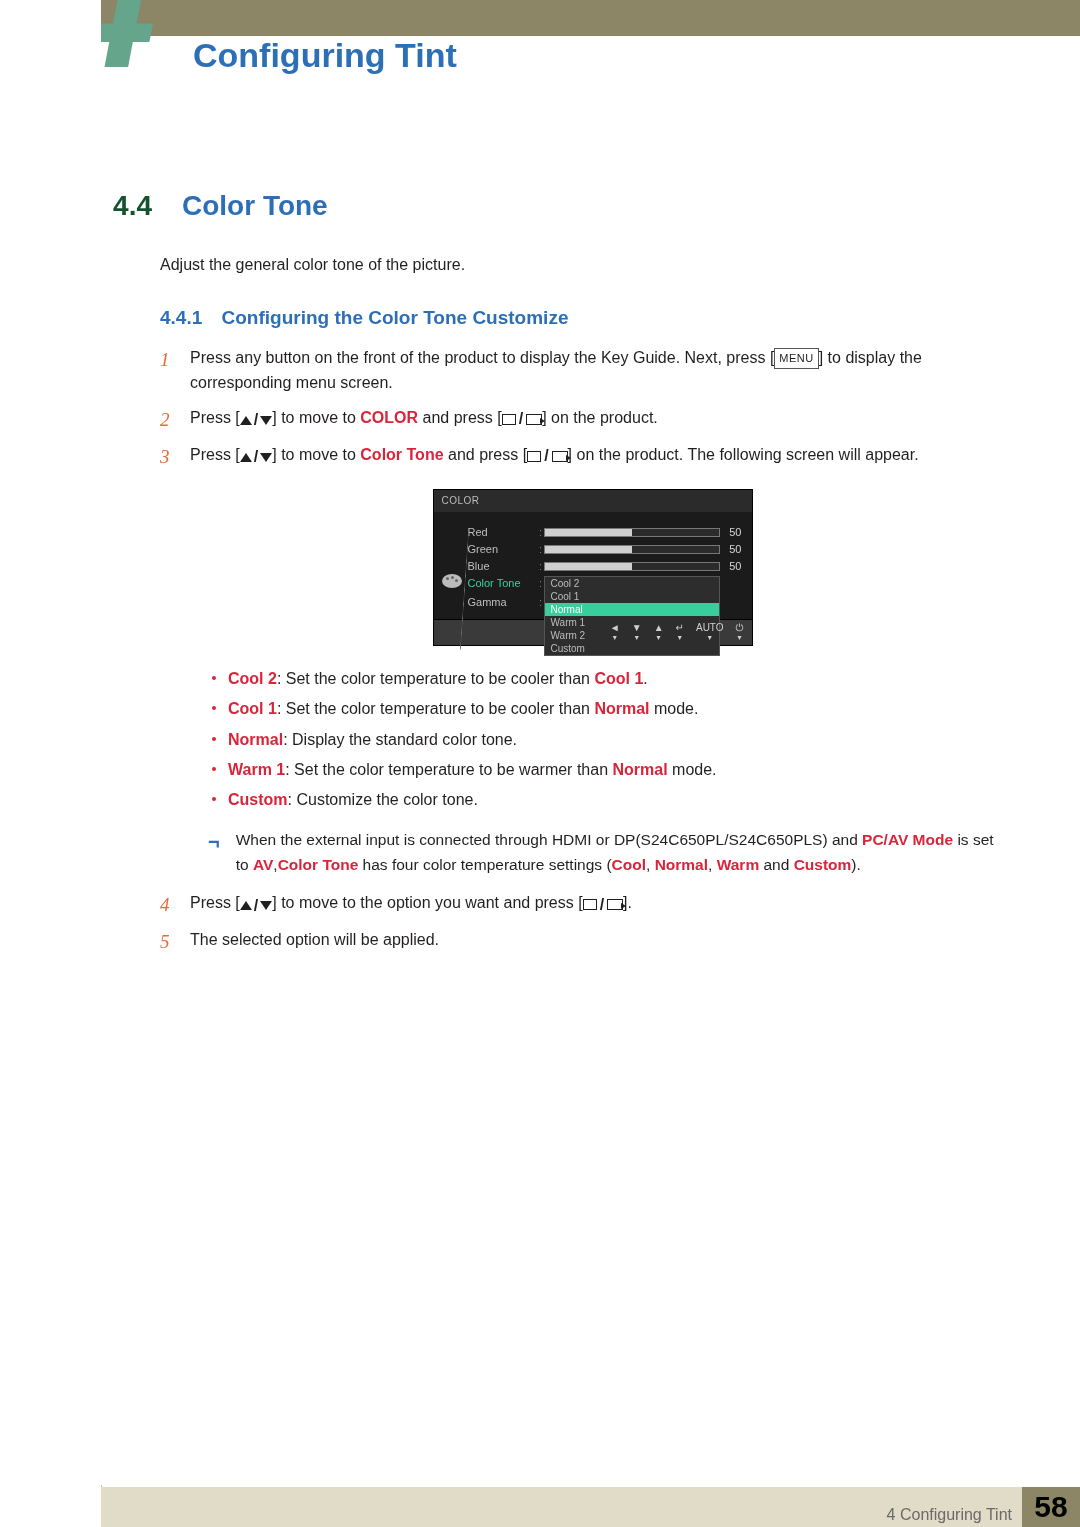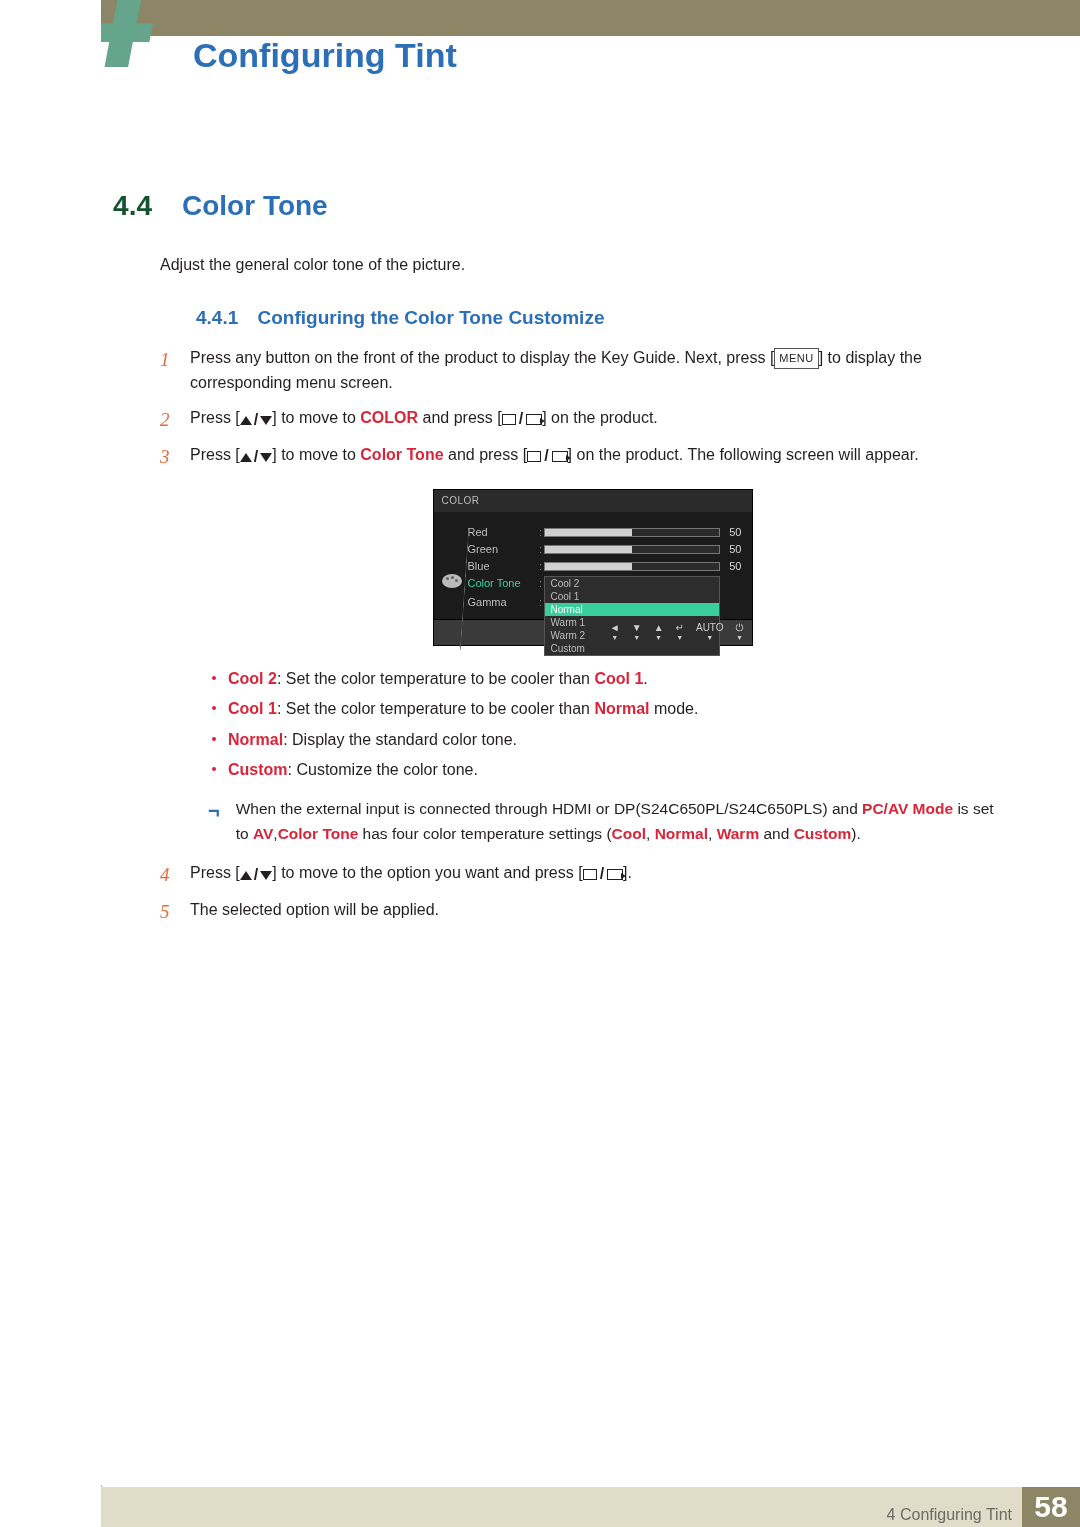--- a/index.html
+++ b/index.html
@@ -63,21 +63,21 @@
     top: 256px; left: 160px;
     font-size: 16px;
   }
   .subsection {
     position: absolute;
     top: 307px; left: 160px;
     font-size: 19px;
     color: #2d6fb6;
     font-weight: bold;
   }
-  .subsection .num { margin-right: 14px; margin-left: 36px; }
+  .subsection .num { margin-right: 14px; }
   ol.steps {
     position: absolute;
     top: 346px; left: 160px; right: 85px;
     list-style: none;
     counter-reset: step;
   }
   ol.steps > li {
     position: relative;
     padding-left: 30px;
     font-size: 16px;
@@ -257,21 +257,21 @@
   .footer-label {
     align-self: center;
     font-size: 16px;
     color: #6a6a6a;
     margin-right: 10px;
     margin-top: 16px;
   }
   .footer-num {
     width: 58px;
     background: #8c8566;
-    color: #ffffff;
+    color: #000000;
     font-size: 30px;
     font-weight: bold;
     display:flex; align-items:center; justify-content:center;
   }
   .left-rule {
     position: absolute;
     left: 101px; top: 1485px;
     width: 1px; height: 40px;
     background: #bdb79a;
   }
@@ -401,20 +401,21 @@
             <span class="gly">⏻</span>
             <span class="dot">▾</span>
           </span>
         </div>
     </div>
 
     <ul class="opts" id="opts">
         <li><span class="red">Cool 2</span><span>: Set the color temperature to be cooler than </span><span class="red">Cool 1</span><span>.</span></li>
         <li><span class="red">Cool 1</span><span>: Set the color temperature to be cooler than </span><span class="red">Normal</span><span> mode.</span></li>
         <li><span class="red">Normal</span><span>: Display the standard color tone.</span><span></span></li>
+        <li><span class="red">Warm 1</span><span>: Set the color temperature to be warmer than </span><span class="red">Normal</span><span> mode.</span></li>
         <li><span class="red">Custom</span><span>: Customize the color tone.</span><span></span></li>
       </ul>
 
     <div class="note">
       <div class="note-mark">¬</div>
       <div>
         <span>When the external input is connected through HDMI or DP(S24C650PL/S24C650PLS) and </span><span class="red">PC/AV Mode</span><span> is set to </span><span class="red">AV</span><span>,</span><span class="red">Color Tone</span><span> has four color temperature settings (</span><span class="red">Cool</span><span>, </span><span class="red">Normal</span><span>, </span><span class="red">Warm</span><span> and </span><span class="red">Custom</span><span>).</span>
       </div>
     </div>
   </li>

